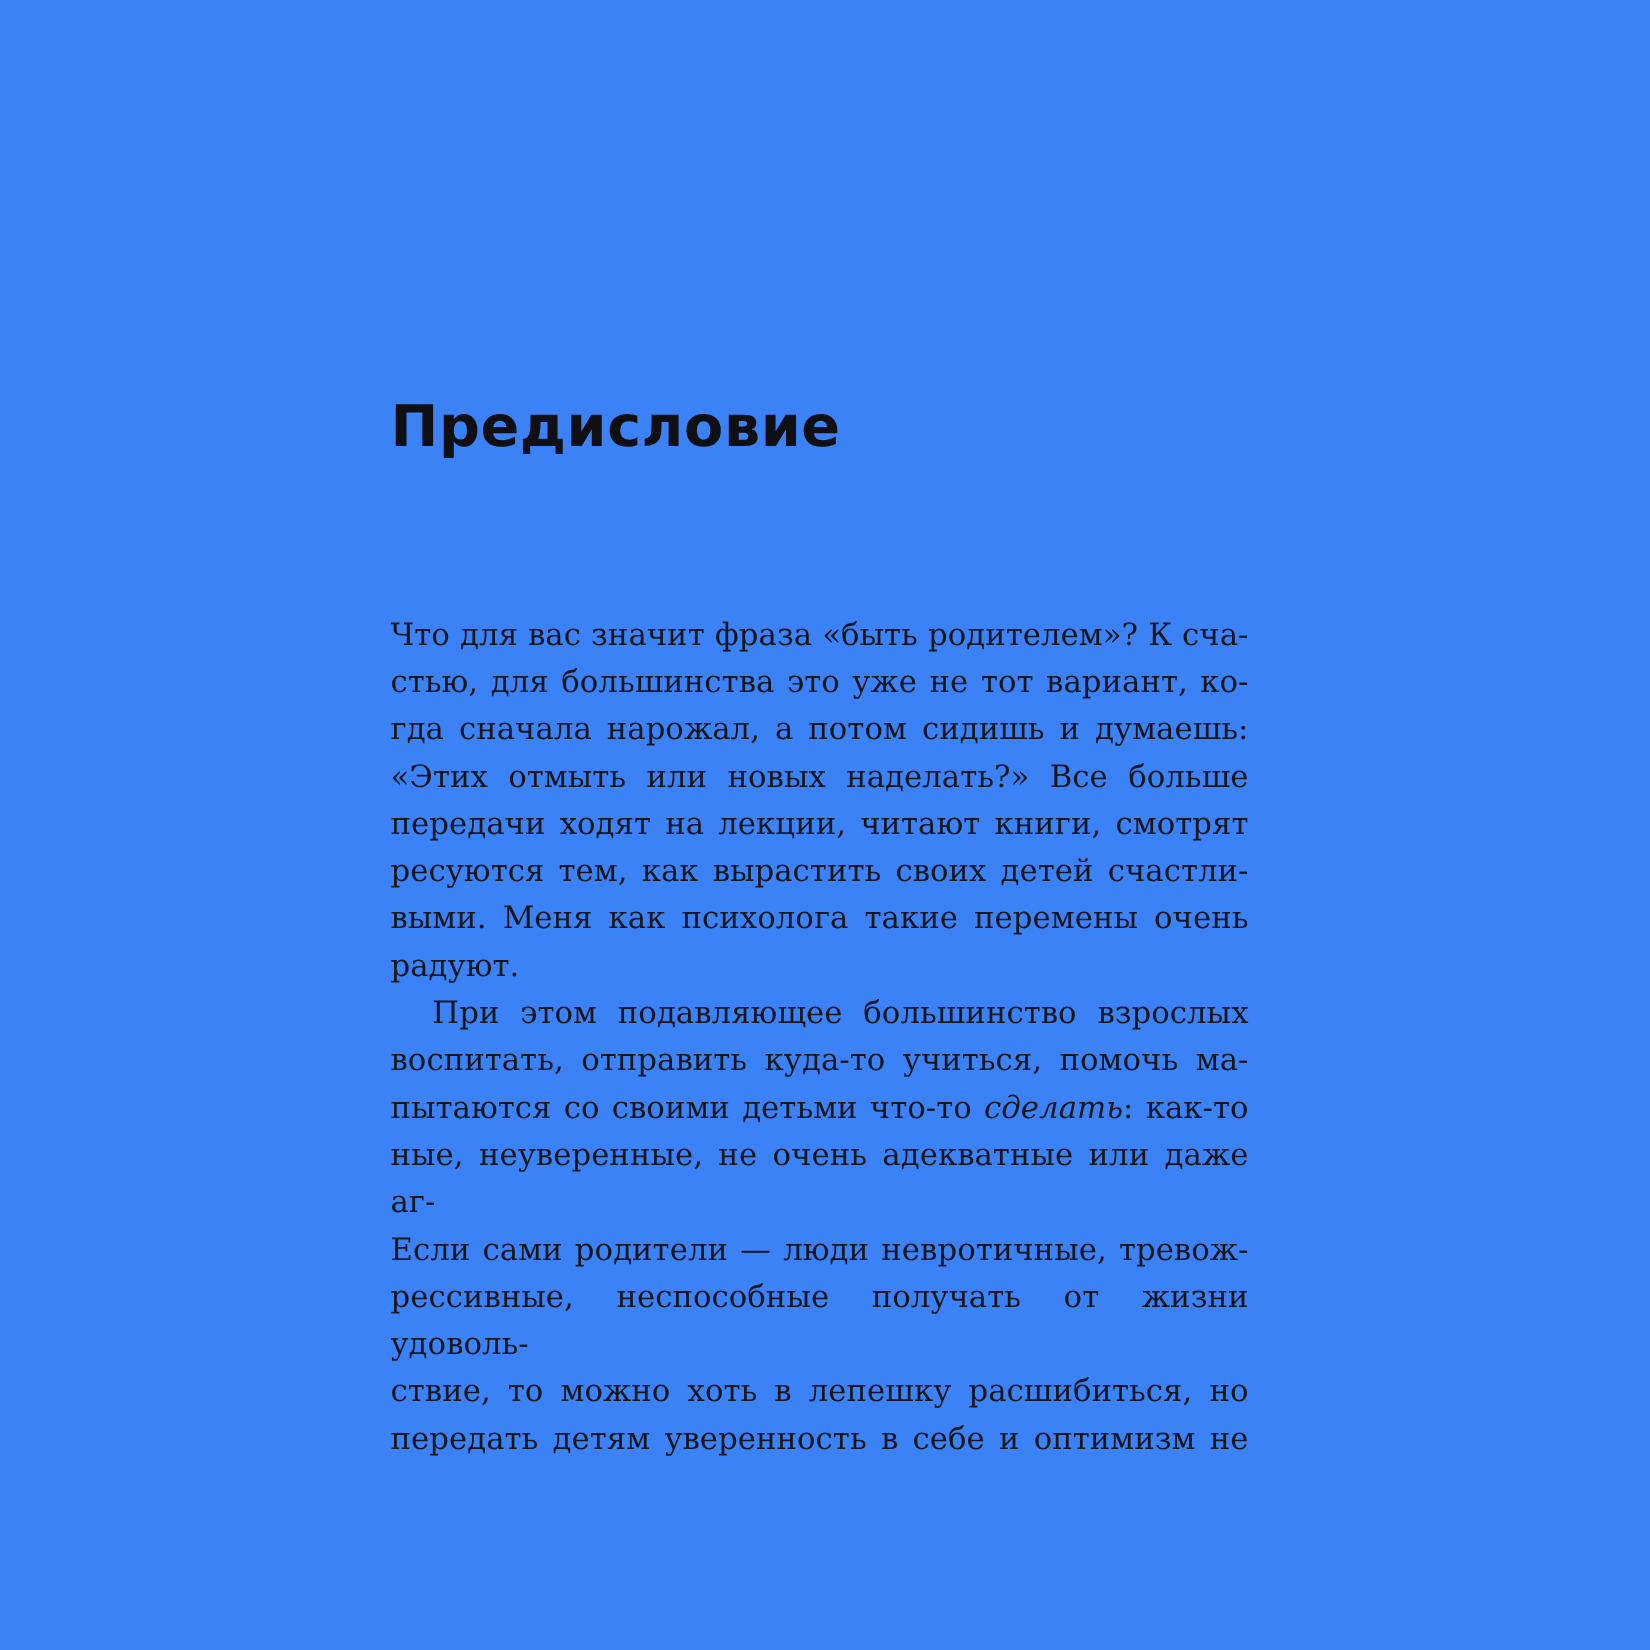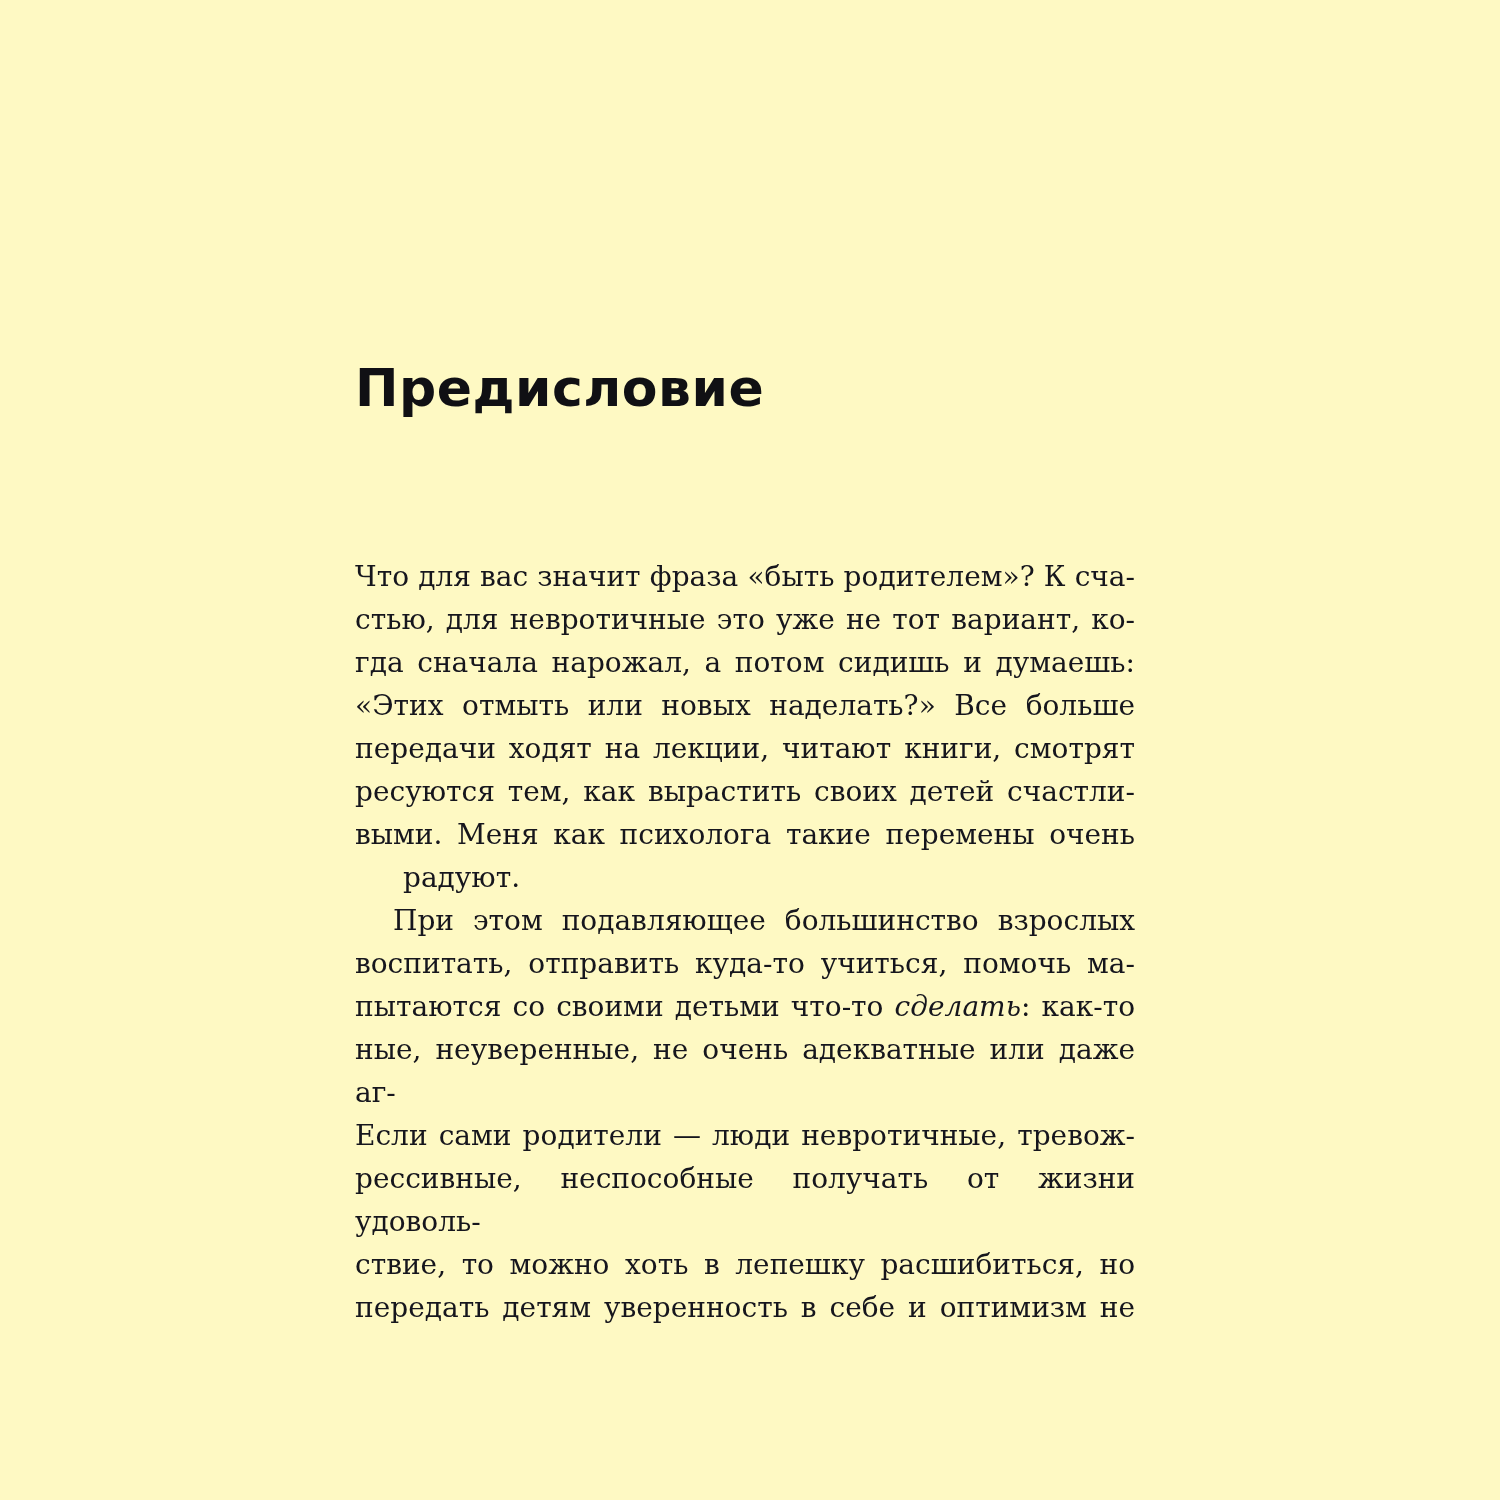--- a/index.html
+++ b/index.html
@@ -10,21 +10,21 @@
   body {
     width: 1500px;
     height: 1500px;
     position: relative;
     overflow: hidden;
     font-family: "DejaVu Serif", serif;
   }
   .page {
     position: absolute;
     inset: 0;
-    background: #fef9c3;
+    background: #3b82f6;
   }
   .page-content {
     position: absolute;
     left: 355px;
     top: 360px;
     width: 780px;
   }
   .chapter-title {
     font-family: "DejaVu Sans", "Liberation Sans", sans-serif;
     font-weight: bold;
@@ -43,39 +43,38 @@
     margin: 0;
   }
   .text-line {
     text-align: justify;
     text-align-last: justify;
     white-space: normal;
     overflow: hidden;
   }
   .text-line.final {
     text-align-last: left;
-    margin-left: 48px;
   }
   .text-line.indent {
     text-indent: 38px;
   }
   .text-line i {
     font-style: italic;
   }
 </style>
 </head>
 <body>
 
 <div class="page">
   <div class="page-content">
     <h1 class="chapter-title">Предисловие</h1>
     <div class="body-text">
         <div class="paragraph">
           <div class="text-line">Что для вас значит фраза «быть родителем»? К сча-</div>
-          <div class="text-line">стью, для невротичные это уже не тот вариант, ко-</div>
+          <div class="text-line">стью, для большинства это уже не тот вариант, ко-</div>
           <div class="text-line">гда сначала нарожал, а потом сидишь и думаешь:</div>
           <div class="text-line">«Этих отмыть или новых наделать?» Все больше</div>
           <div class="text-line">передачи ходят на лекции, читают книги, смотрят</div>
           <div class="text-line">ресуются тем, как вырастить своих детей счастли-</div>
           <div class="text-line">выми. Меня как психолога такие перемены очень</div>
           <div class="text-line final">радуют.</div>
         </div>
         <div class="paragraph">
           <div class="text-line indent">При этом подавляющее большинство взрослых</div>
           <div class="text-line">воспитать, отправить куда-то учиться, помочь ма-</div>

